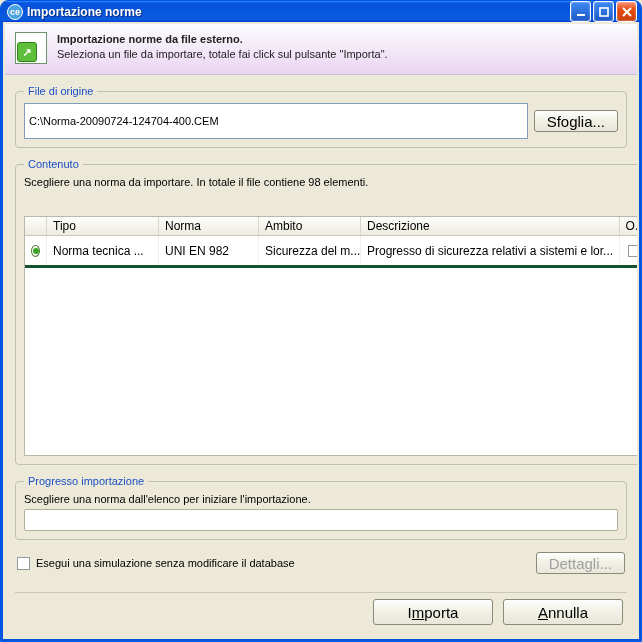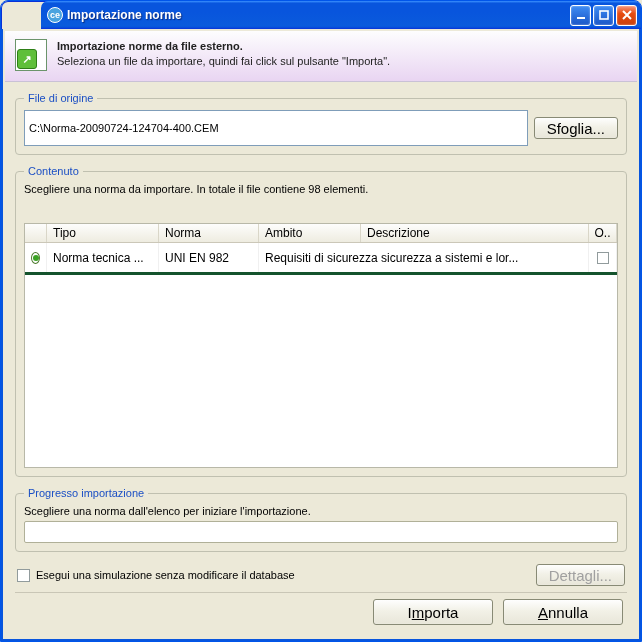--- a/index.html
+++ b/index.html
@@ -23,21 +23,20 @@
     box-shadow: 0 0 0 1px #0831d9 inset;
   }
   .titlebar {
     height: 28px;
     background: linear-gradient(to bottom, #3b91ff 0%, #0855dd 8%, #0855dd 40%, #0a5bdc 88%, #0855dd 93%, #0831d9 100%);
     border-radius: 7px 7px 0 0;
     display: flex;
     align-items: center;
     padding: 0 4px 0 6px;
     color: #fff;
-    margin-left: 40px;
   }
   .titlebar .app-icon {
     width: 16px; height: 16px;
     background: #4aa3df;
     border-radius: 50%;
     border: 1px solid #fff;
     display:flex;align-items:center;justify-content:center;
     font-size:9px;font-weight:bold;
     margin-right: 4px;
     color:#fff;
@@ -179,21 +178,21 @@
     background:#fdfdfd;display:flex;align-items:center;justify-content:center;
   }
   .radio-dot .inner { width:6px;height:6px;border-radius:50%;background:#3aa223; }
   .grid-body { flex:1; overflow:auto; background:#fff;}
   
   .progress-text { margin-bottom:4px; }
   .progress-bar {
     height:22px;border:1px solid #b0b098;background:#fff;border-radius:2px;
   }
   
-  .sim-row { display:flex;justify-content:space-between;margin:6px 2px 4px 2px;}
+  .sim-row { display:flex;justify-content:space-between;margin:6px 2px 16px 2px;}
   .sim-left { display:flex;align-items:center;gap:6px;}
   .sim-left .chk { width:13px;height:13px;border:1px solid #919b9c;background:#fff; }
   
   .footer-btns {
     display:flex;justify-content:flex-end;gap:10px;
     padding:6px 4px 4px 4px;
     border-top:1px solid #c9c6b6;
     margin-top:2px;
   }
   .footer-btns .xp-btn { width:120px; height:26px; }
@@ -226,21 +225,21 @@
   </div>
 
   <div class="client">
     <div class="banner">
       <div class="doc-icon">
         <div class="page"></div>
         <div class="arrow">↗</div>
       </div>
       <div class="banner-text">
         <div class="bold">Importazione norme da file esterno.</div>
-        <div>Seleziona un file da importare, quindi fai click sul pulsante "Importa".</div>
+        <div>Seleziona un file da importare, totale fai click sul pulsante "Importa".</div>
       </div>
     </div>
 
     <div class="content-area">
 
       <fieldset class="grp">
         <legend>File di origine</legend>
         <div class="file-row">
           <input type="text" value="C:\Norma-20090724-124704-400.CEM" style="">
           <button class="xp-btn">Sfoglia...</button>
@@ -261,21 +260,22 @@
           </div>
           <div class="grid-body">
             <div class="grid-row selected">
               <div class="gc col-radio">
                 <div class="radio-dot">
                     <div class="inner"></div>
                   </div>
               </div>
               <div class="gc col-tipo">Norma tecnica ...</div>
               <div class="gc col-norma">UNI EN 982</div>
-              <div class="gc col-descr">Requisiti di sicurezza sicurezza a sistemi e lor...</div>
+              <div class="gc col-ambito">Sicurezza del m...</div>
+              <div class="gc col-descr">Progresso di sicurezza relativi a sistemi e lor...</div>
               <div class="gc col-o">
                   <div class="chk"></div>
                 </div>
             </div>
           </div>
         </div>
       </fieldset>
 
       <fieldset class="grp">
         <legend>Progresso importazione</legend>

